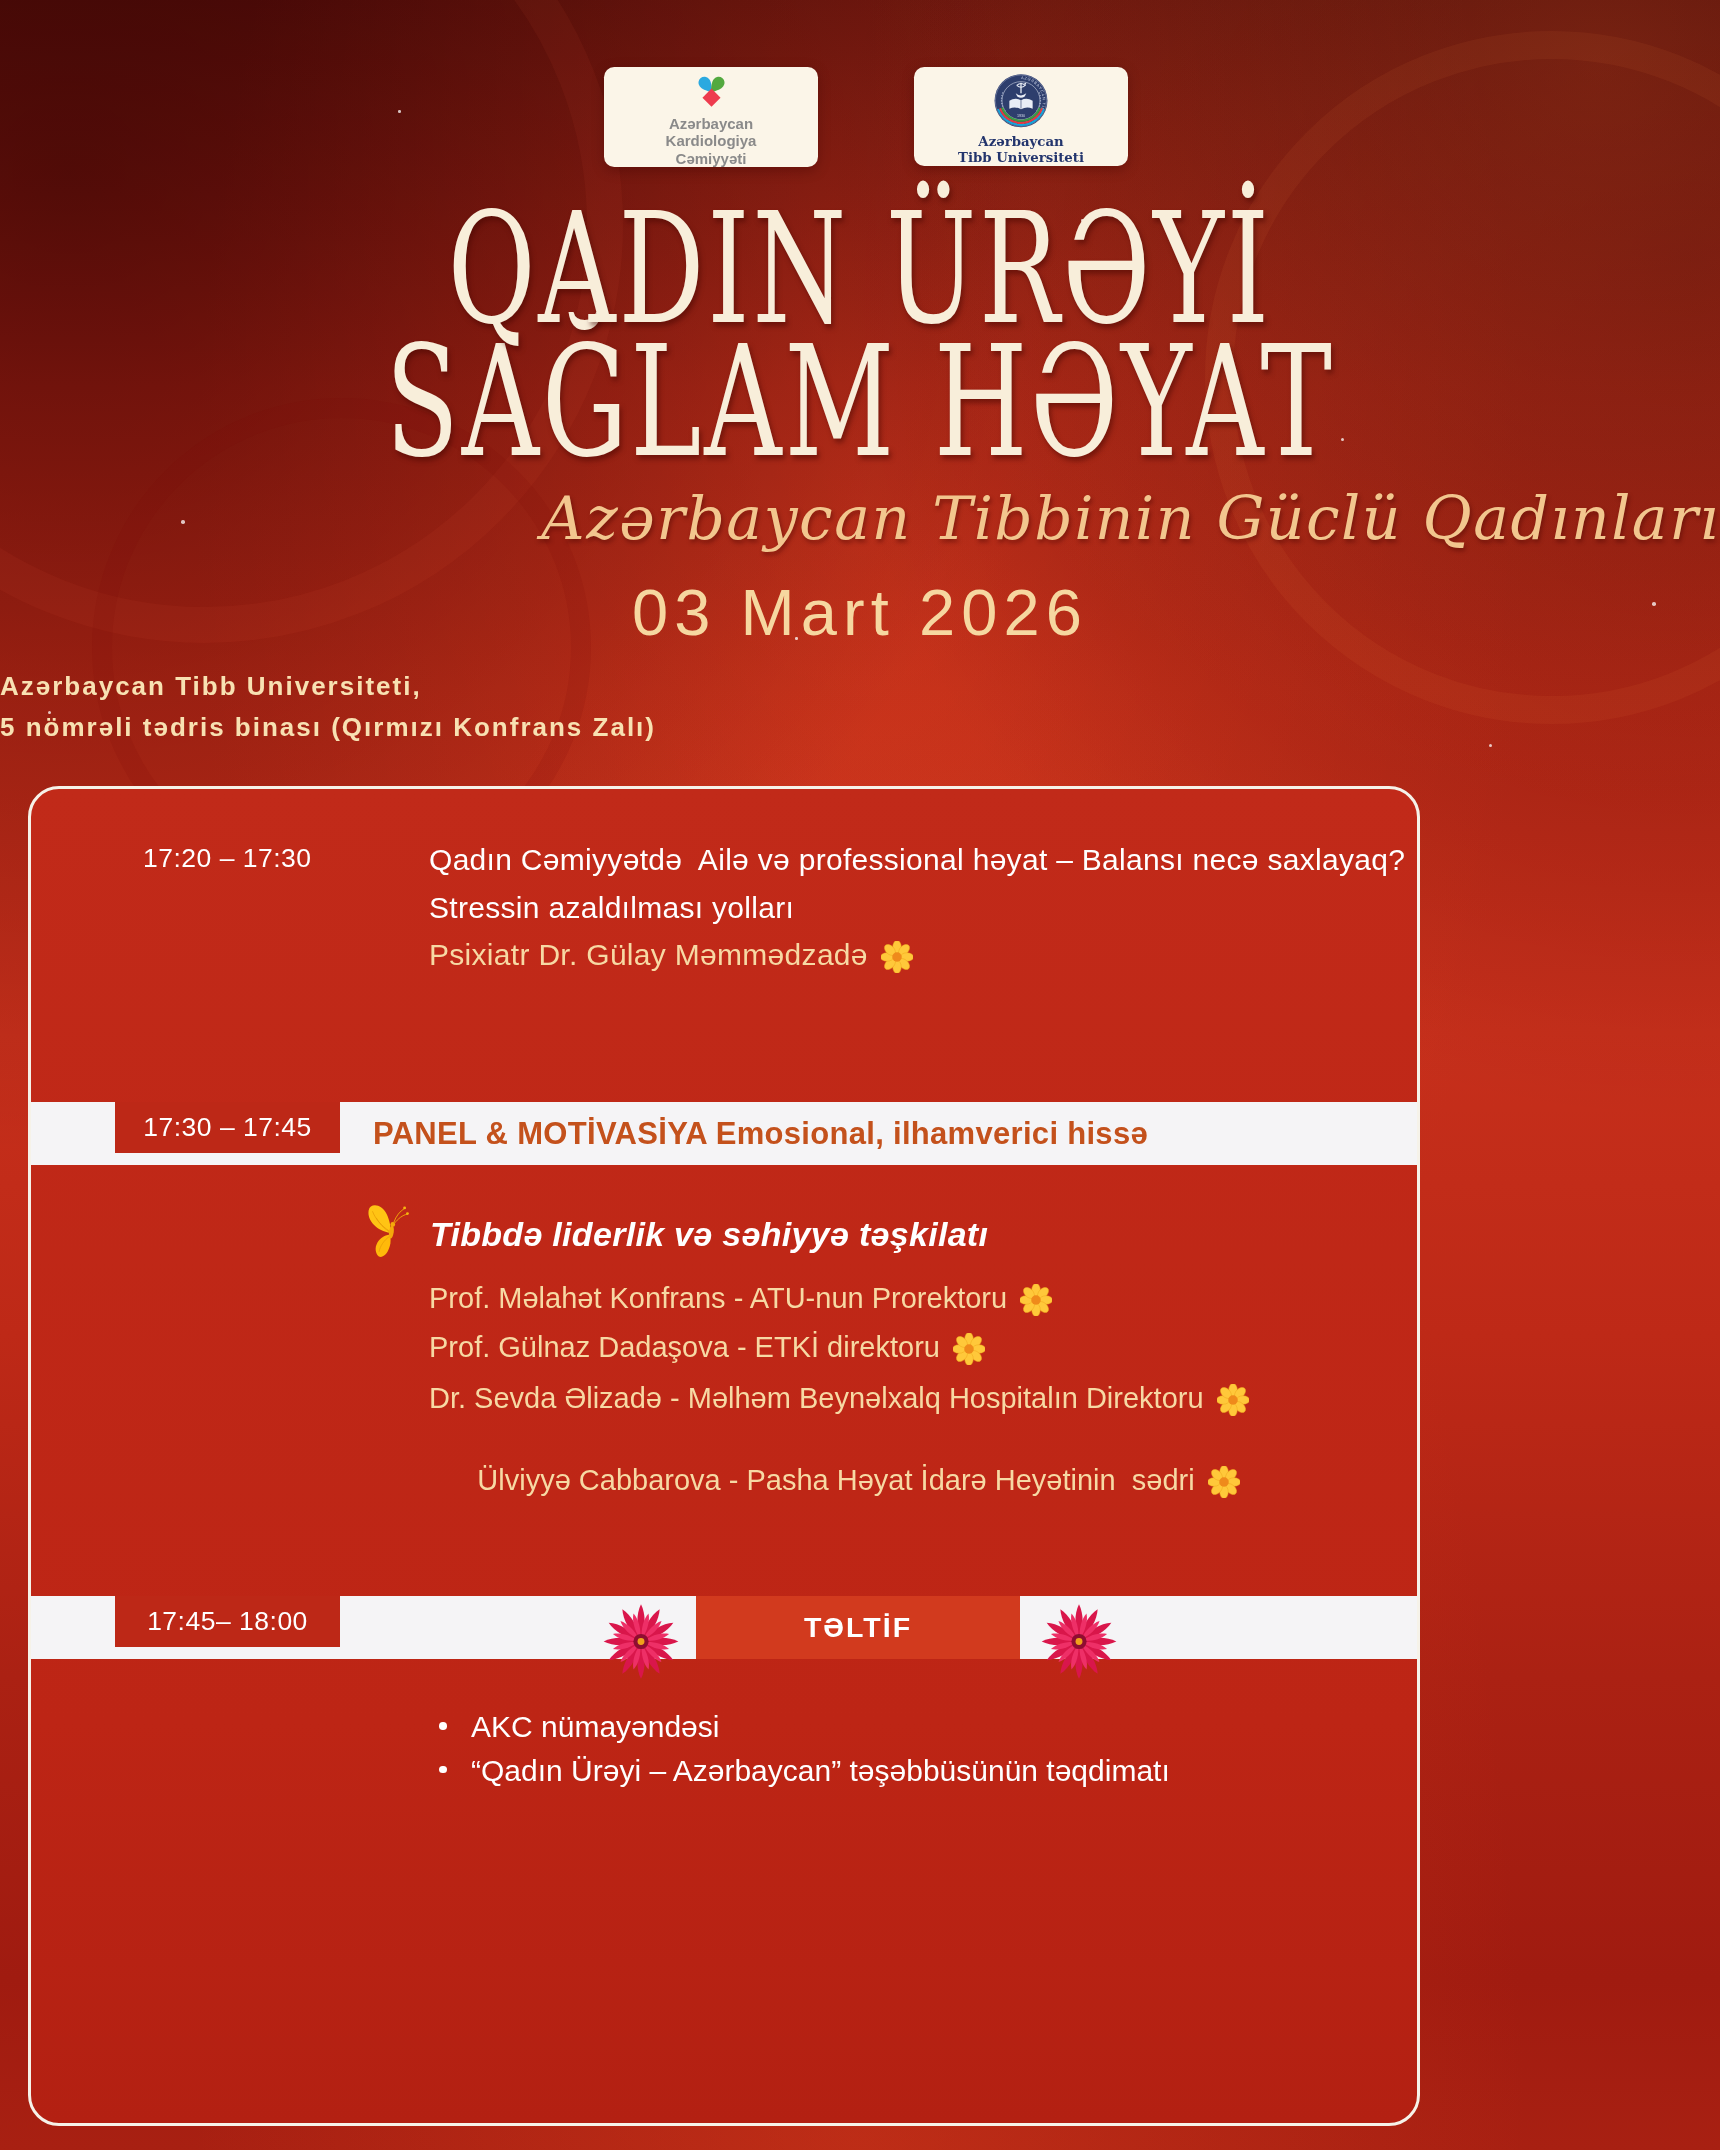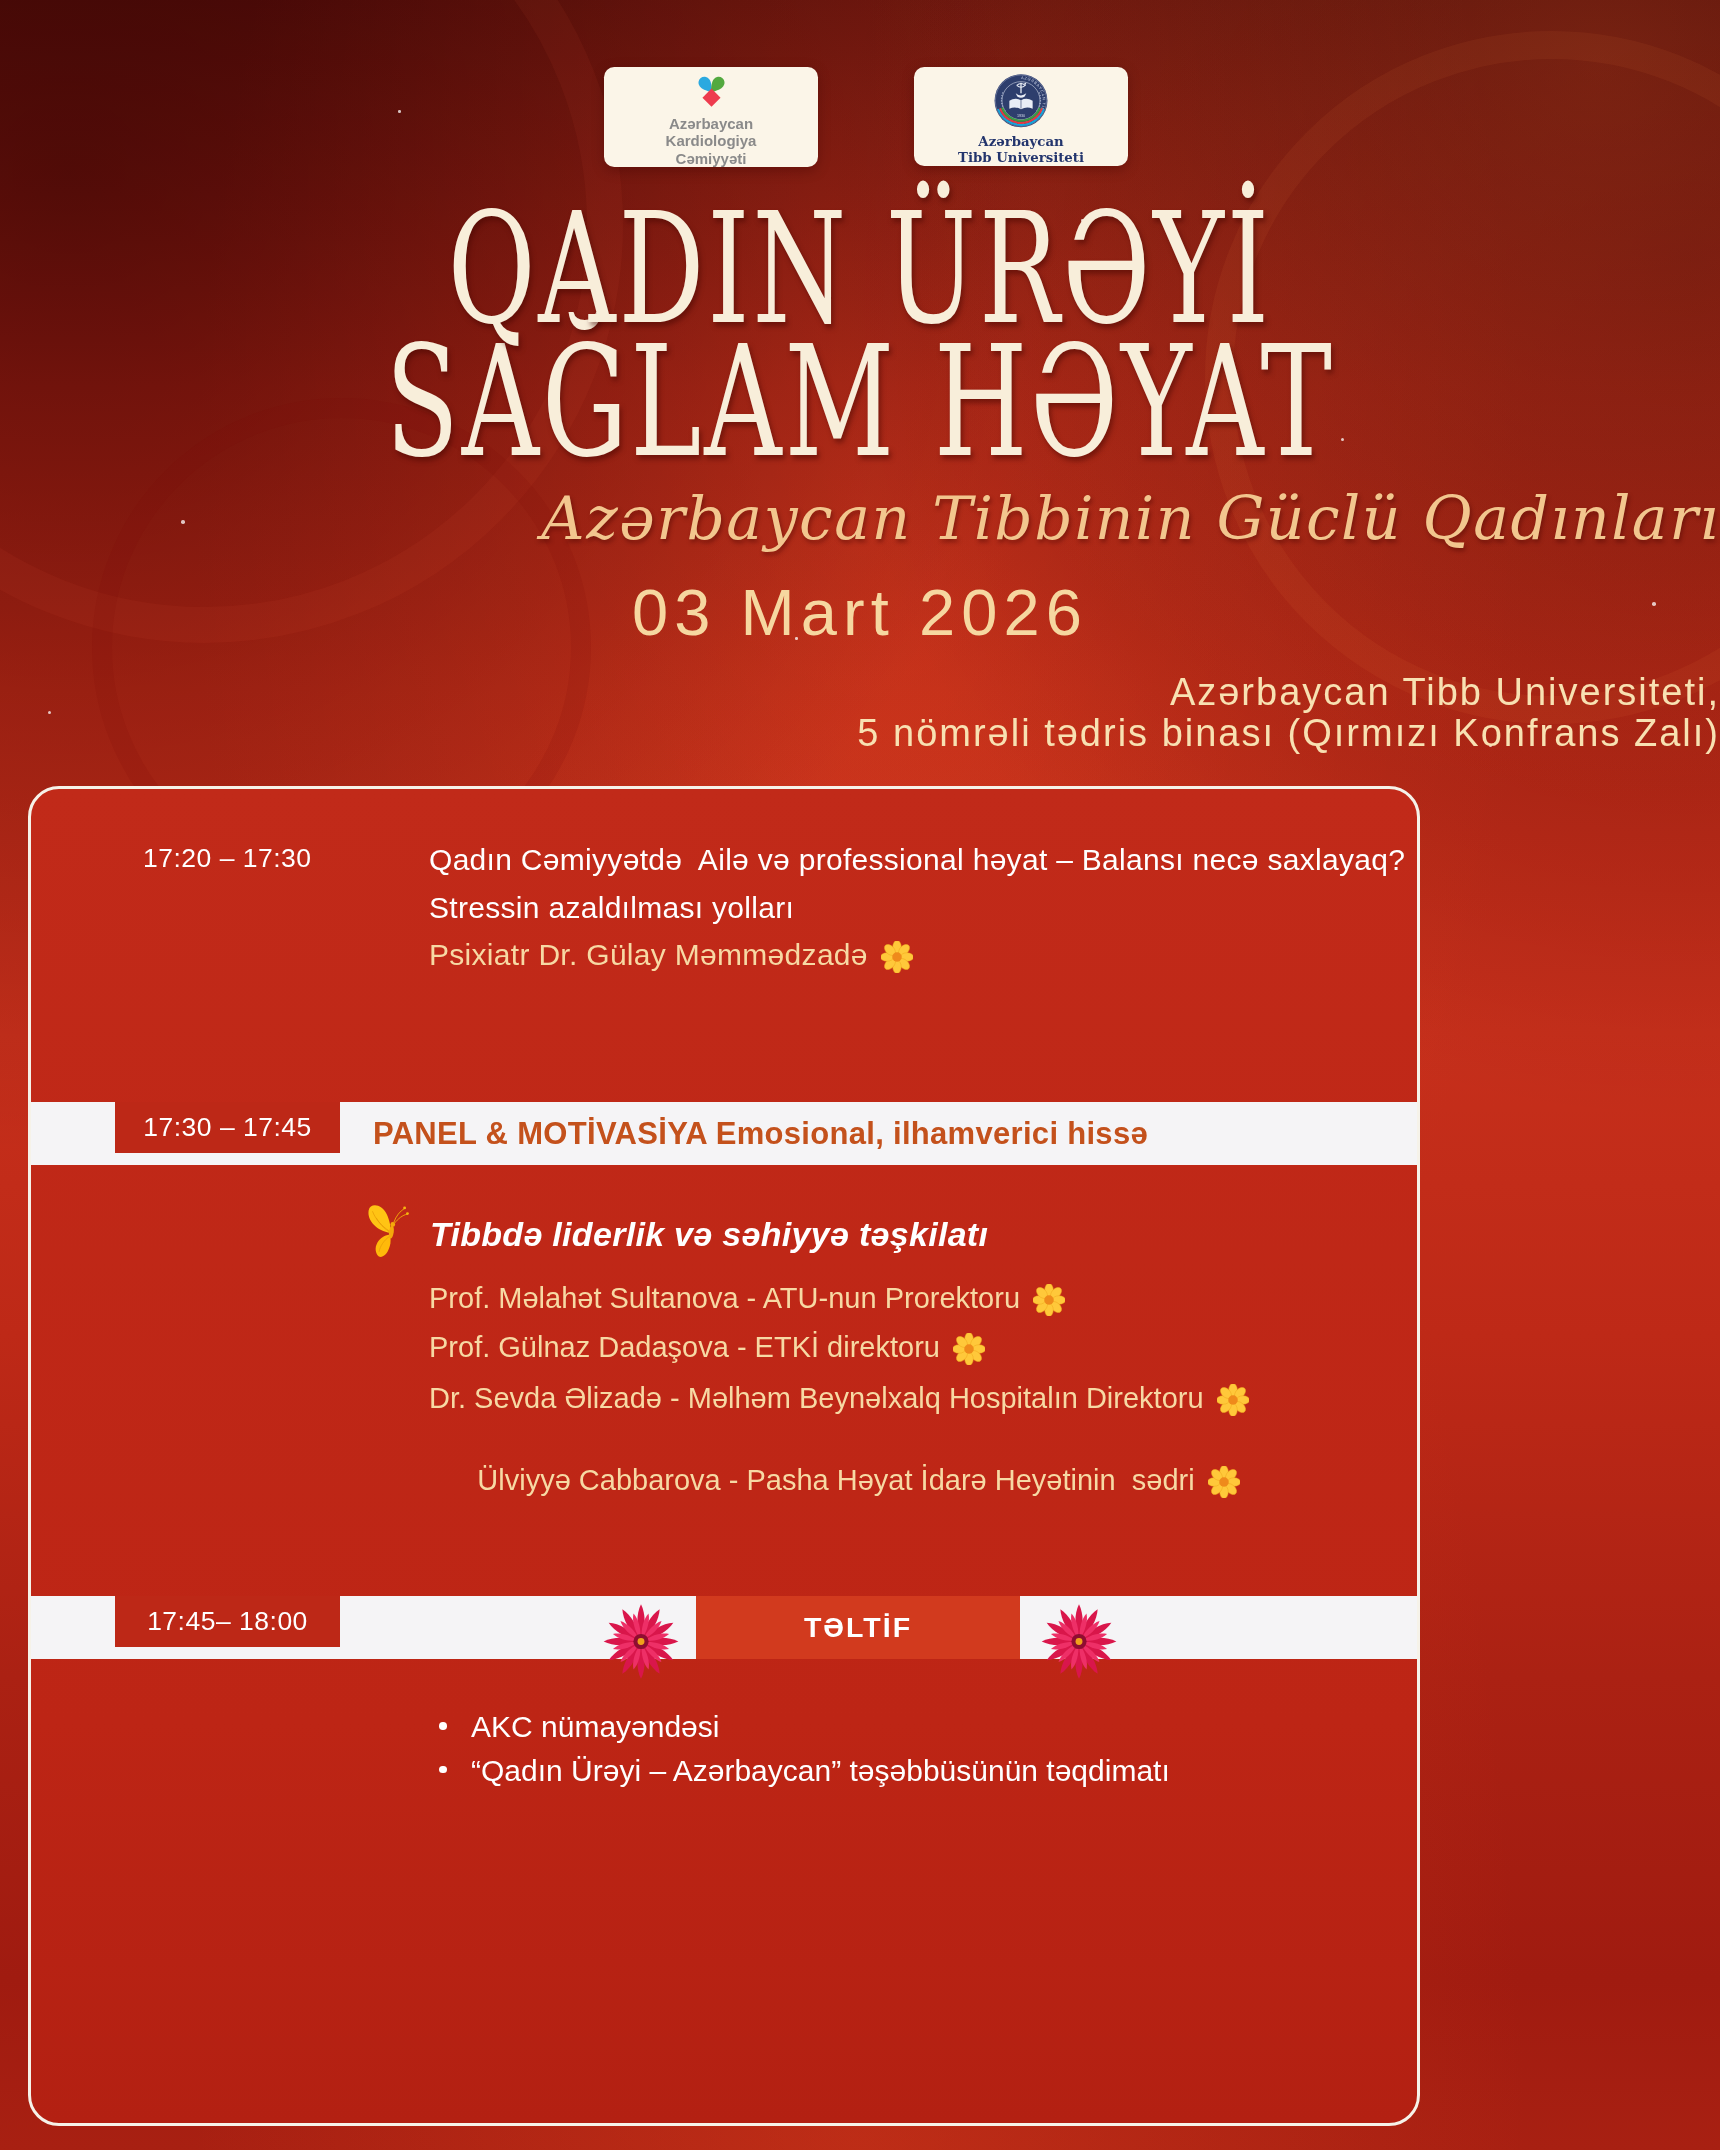--- a/index.html
+++ b/index.html
@@ -34,21 +34,21 @@
     font-size:153px;line-height:153px;color:#F8EEDA;font-weight:400;
     text-shadow:3.1px 4.1px 6.1px rgba(70,5,0,.5);}
   .title .squeeze{display:inline-block;transform:scaleX(.70);transform-origin:50% 50%;letter-spacing:4.1px;white-space:nowrap;}
   .title.t1{top:193px;}
   .title.t2{top:326px;}
   .script{position:absolute;left:0;width:100%;top:483px;text-align:right;
     font-family:"DejaVu Serif",serif;font-style:italic;font-size:60px;color:#F2C68E;letter-spacing:1.5px;
     text-shadow:1.5px 2.5px 4.1px rgba(70,5,0,.45);}
   .date{position:absolute;left:0;width:100%;top:575px;text-align:center;
     font-size:65px;font-weight:500;color:#F6D7A0;letter-spacing:6.1px;}
-  .venue{position:absolute;left:0;width:100%;text-align:right;font-size:38px;font-weight:400;color:#F8E1B2;letter-spacing:2px;}
+  .venue{position:absolute;left:0;width:100%;text-align:left;font-size:26px;font-weight:700;color:#F8E1B2;letter-spacing:2px;}
   .venue.v1{top:671px;}
   .venue.v2{top:712px;}
 
   
   .panel{position:absolute;left:28px;top:786px;width:1392px;height:1340px;box-sizing:border-box;
     border:3.6px solid #F6F2E9;border-radius:31px;overflow:hidden;
     background:linear-gradient(180deg,#C12A19 0%,#BD2515 70%,#B32012 100%);}
   .white{color:#FFFFFF;}
   .gold{color:#F7D9A4;}
   .pre{white-space:pre-wrap;}
@@ -258,21 +258,21 @@
       <div class="timebox">
           <span>17:30 – 17:45</span>
         </div>
     </div>
 
     <svg class="butterfly" viewBox="0 0 110 130">
         <use href="#butterflyg"></use>
       </svg>
     <div class="panel-heading">Tibbdə liderlik və səhiyyə təşkilatı</div>
     <div class="speaker sp1">
-      <span>Prof. Məlahət Sultanova - ATU-nun Prorektoru</span><svg class="flower" viewBox="0 0 64 64">
+      <span>Prof. Məlahət Konfrans - ATU-nun Prorektoru</span><svg class="flower" viewBox="0 0 64 64">
           <use href="#yflower"></use>
         </svg>
     </div>
     <div class="speaker sp2">
       <span>Prof. Gülnaz Dadaşova - ETKİ direktoru</span><svg class="flower" viewBox="0 0 64 64">
           <use href="#yflower"></use>
         </svg>
     </div>
     <div class="speaker sp3">
       <span>Dr. Sevda Əlizadə - Məlhəm Beynəlxalq Hospitalın Direktoru</span><svg class="flower" viewBox="0 0 64 64">

